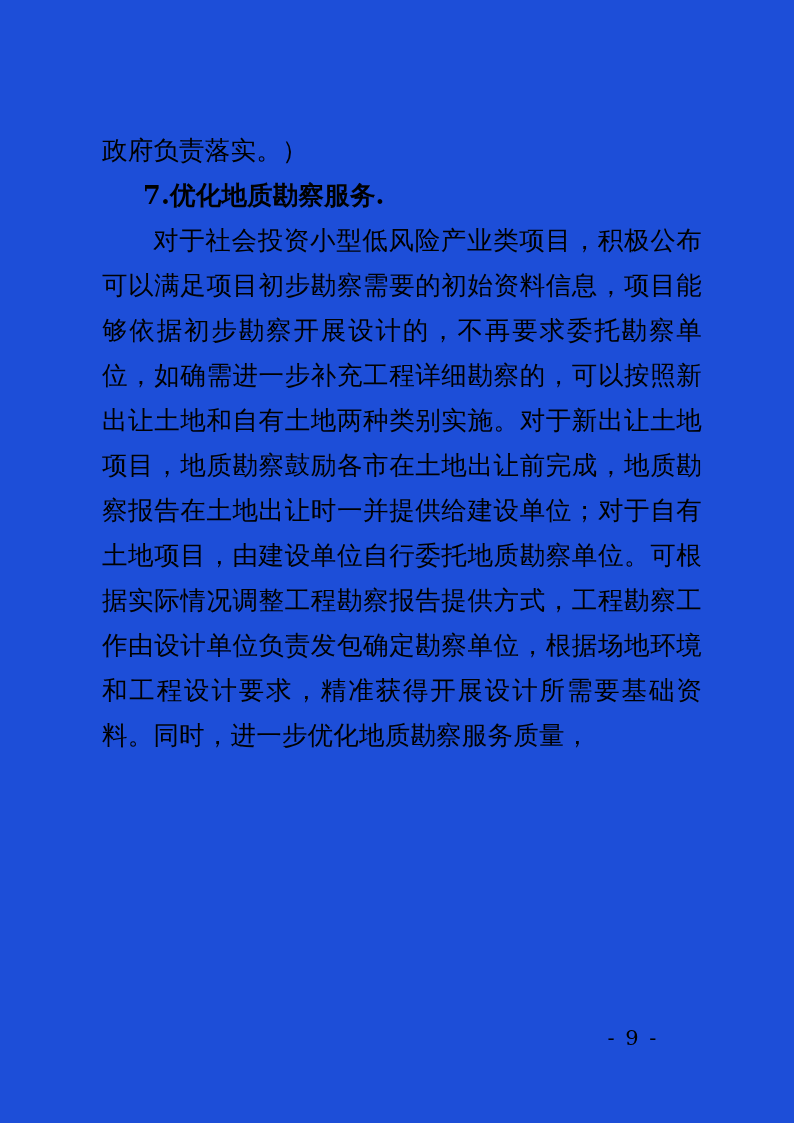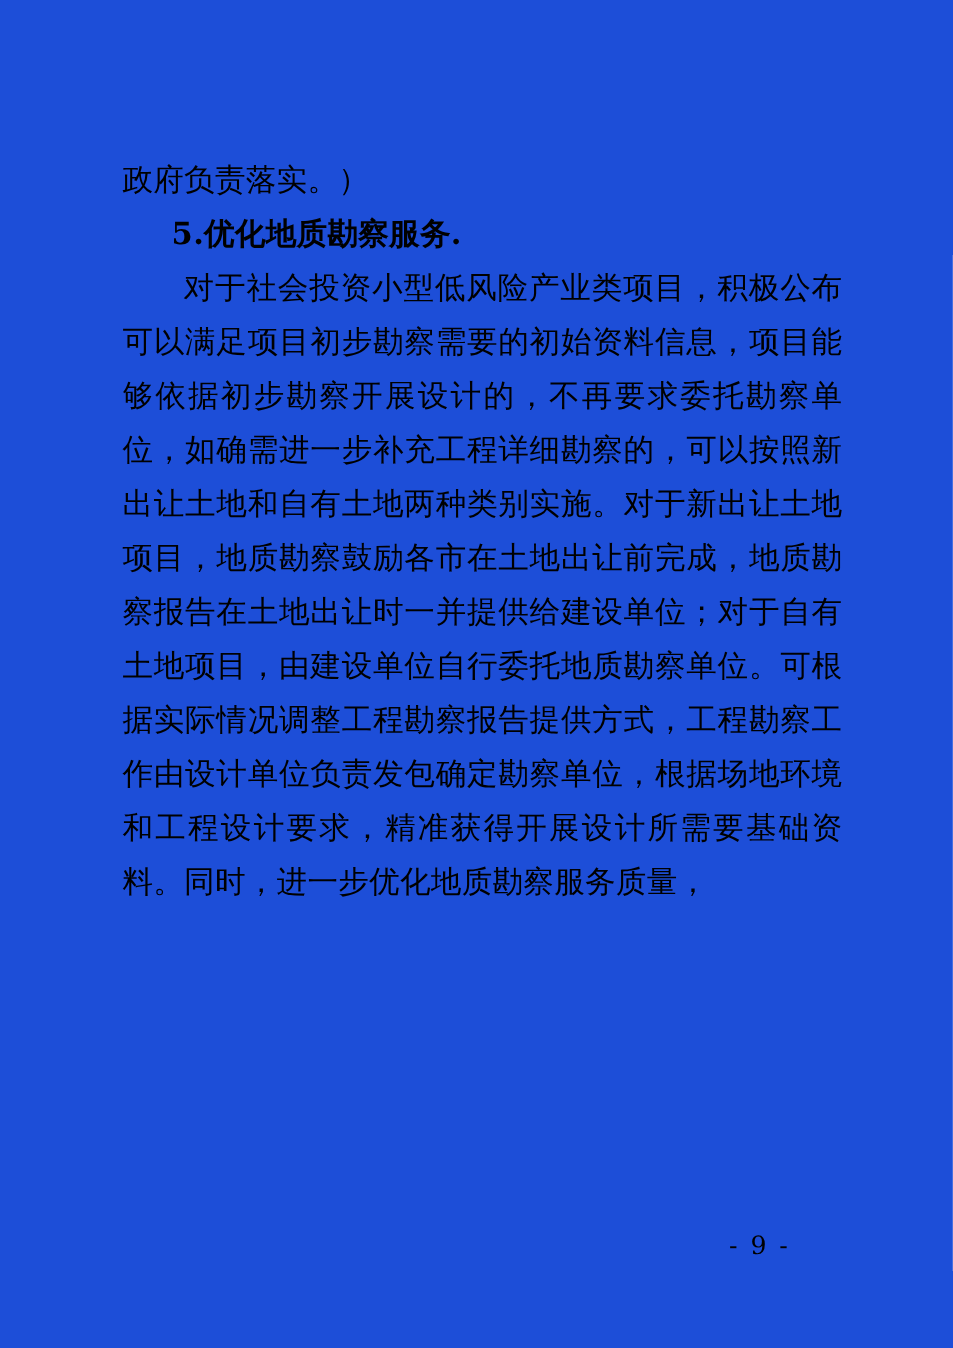--- a/index.html
+++ b/index.html
@@ -78,21 +78,21 @@
 </head>
 <body>
 
 <div class="page">
 
   <div class="content">
 
     <p class="para">政府负责落实。）</p>
 
 
-    <p class="heading">5.优化地质勘察服务.</p>
+    <p class="heading">7.优化地质勘察服务.</p>
 
     <p class="para indent">对于社会投资小型低风险产业类项目，积极公布可以满足项目初步勘察需要的初始资料信息，项目能够依据初步勘察开展设计的，不再要求委托勘察单位，如确需进一步补充工程详细勘察的，可以按照新出让土地和自有土地两种类别实施。对于新出让土地项目，地质勘察鼓励各市在土地出让前完成，地质勘察报告在土地出让时一并提供给建设单位；对于自有土地项目，由建设单位自行委托地质勘察单位。可根据实际情况调整工程勘察报告提供方式，工程勘察工作由设计单位负责发包确定勘察单位，根据场地环境和工程设计要求，精准获得开展设计所需要基础资料。同时，进一步优化地质勘察服务质量，</p>
 
   </div>
 
   <div class="page-number">
     <span class="pn-inner">- 9 -</span>
   </div>
 
 </div>

